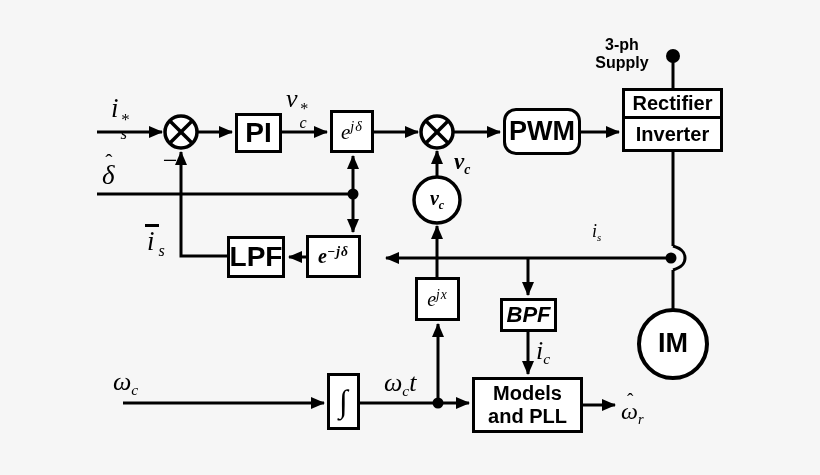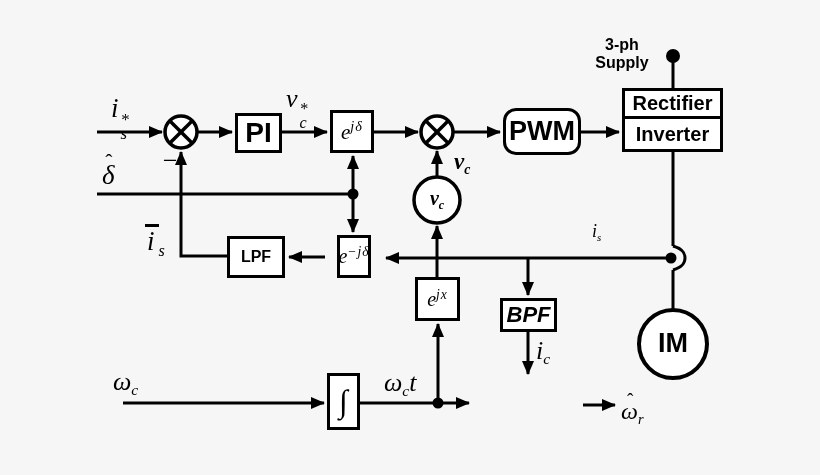--- a/index.html
+++ b/index.html
@@ -114,35 +114,39 @@
 
   <div class="box" style="left:622px;top:88px;width:101px;height:31px;">
     <span class="sans-label" style="font-size:20px;">Rectifier</span>
   </div>
 
   <div class="box" style="left:622px;top:116px;width:101px;height:36px;">
     <span class="sans-label" style="font-size:20px;">Inverter</span>
   </div>
 
   <div class="box" style="left:227px;top:236px;width:58px;height:42px;">
-    <span class="sans-label" style="font-size:16px;">LPF</span>
+    <span class="sans-label" style="font-size:28px;">LPF</span>
   </div>
 
-  <div class="box" style="left:337px;top:235px;width:34px;height:43px;">
+  <div class="box" style="left:306px;top:235px;width:55px;height:43px;font-weight:bold;">
     <span class="math" style="font-size:20px;"><span>e</span><span class="msup">−jδ</span></span>
   </div>
 
   <div class="box" style="left:415px;top:277px;width:45px;height:44px;">
     <span class="math" style="font-size:20px;"><span>e</span><span class="msup">jx</span></span>
   </div>
 
   <div class="box" style="left:500px;top:298px;width:57px;height:34px;">
     <span class="sans-label" style="font-size:22px;font-style:italic;">BPF</span>
   </div>
 
+  <div class="box two-line" style="left:472px;top:377px;width:111px;height:56px;flex-direction:column;">
+    <span class="sans-label" style="font-size:20px;">Models</span>
+    <span class="sans-label" style="font-size:20px;">and PLL</span>
+  </div>
 
   <div class="box" style="left:327px;top:373px;width:33px;height:57px;">
     <span class="math" style="font-size:32px;font-style:normal;">∫</span>
   </div>
 
   <div class="lbl math bold" style="left:421px;top:188px;width:32px;text-align:center;font-size:20px;"><span>v</span><span class="msub">c</span></div>
 
   <div class="lbl sans-label" style="left:645px;top:330px;width:56px;text-align:center;font-size:27px;">IM</div>
 
   <div class="lbl sans-label two-line" style="left:583px;top:36px;width:78px;text-align:center;font-size:16px;">

